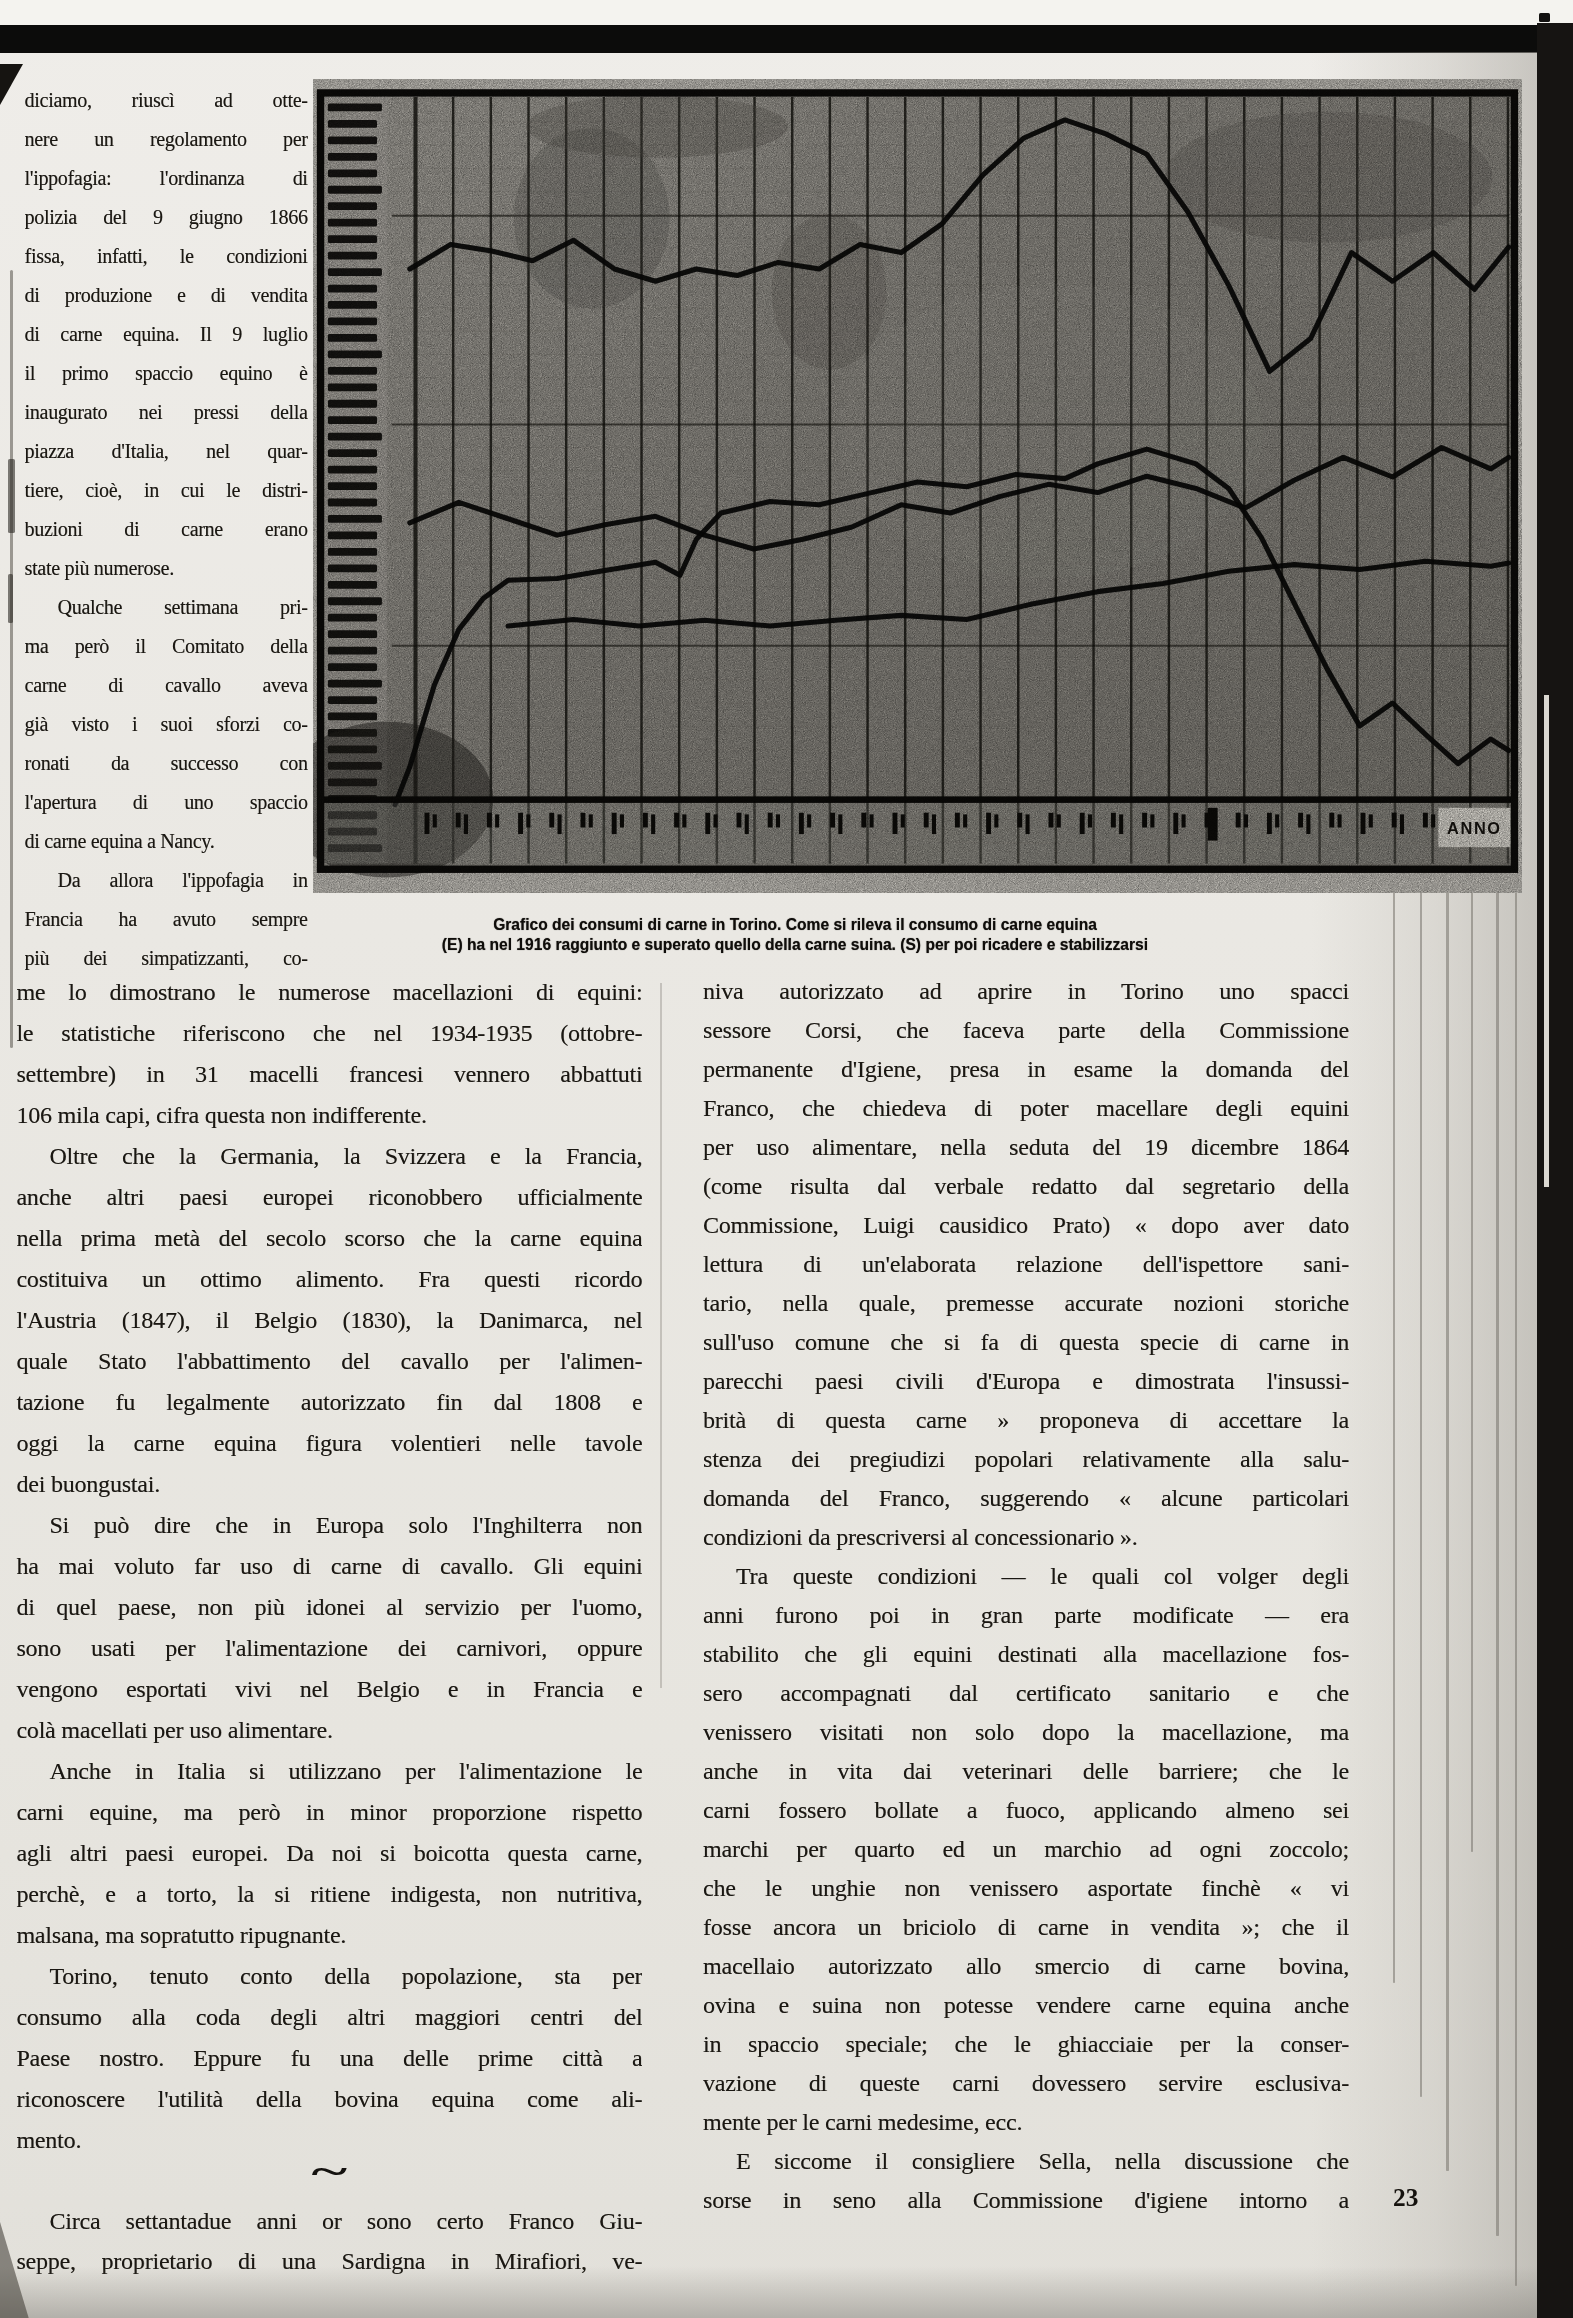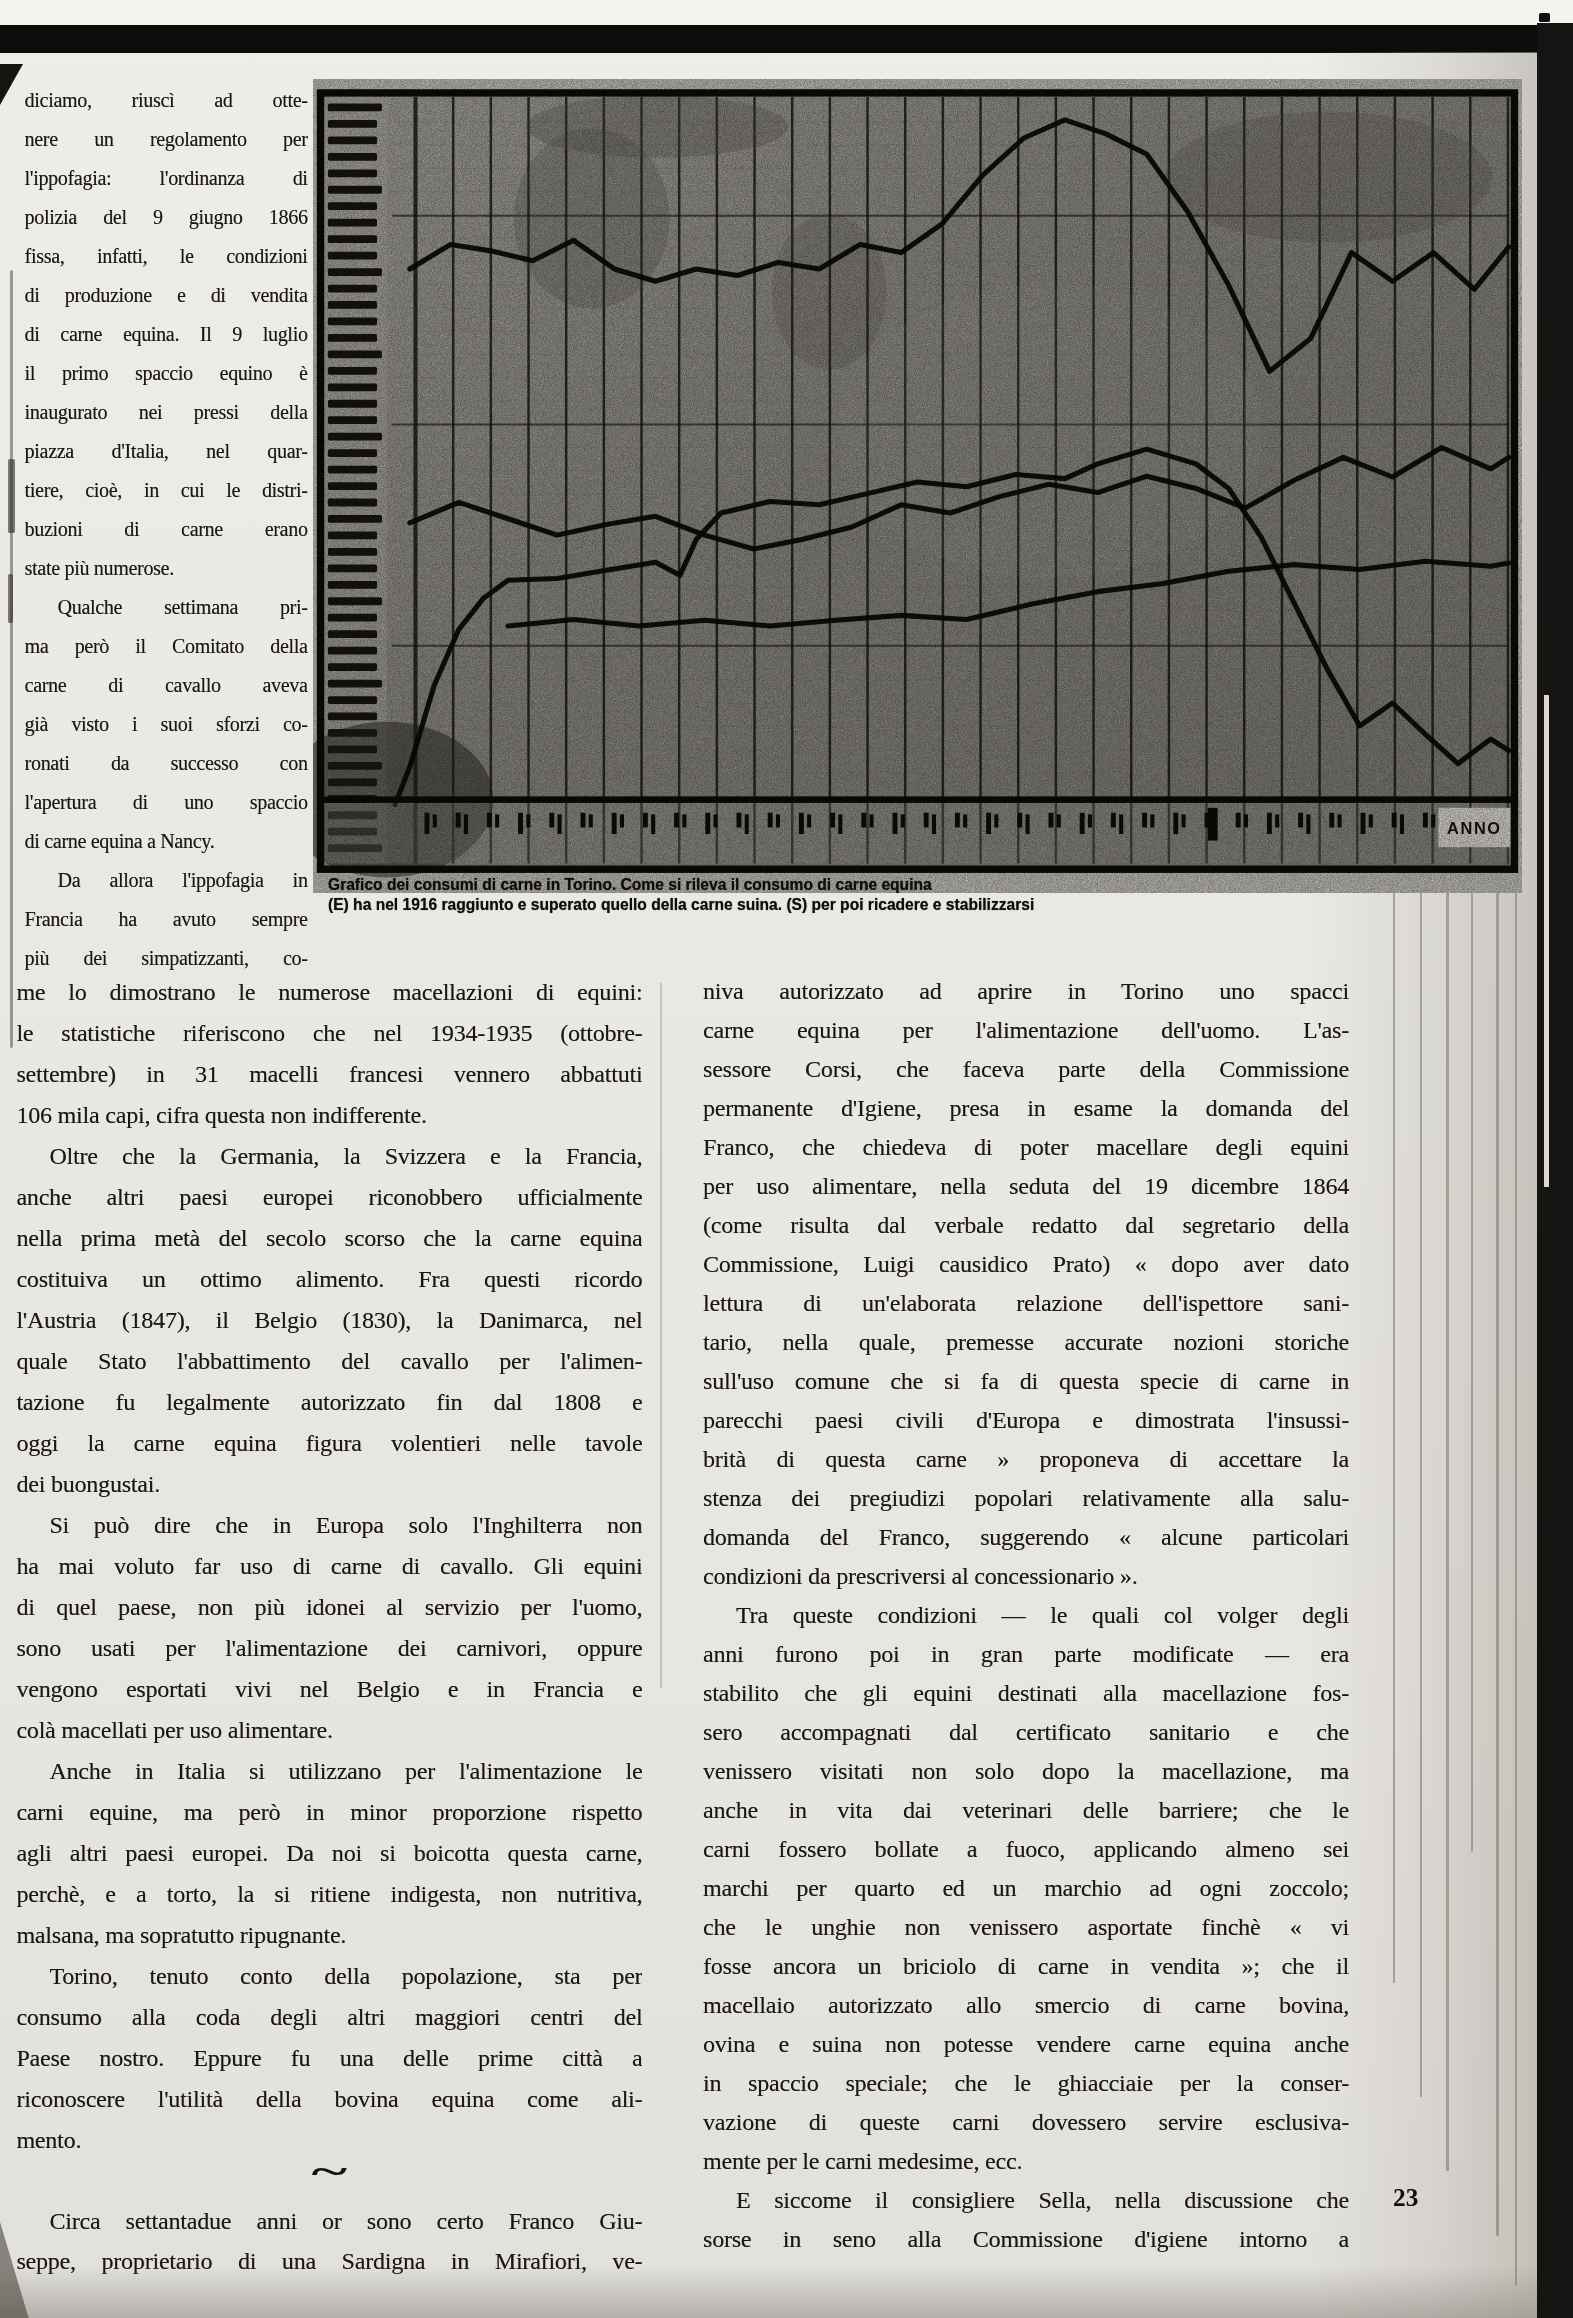--- a/index.html
+++ b/index.html
@@ -34,21 +34,21 @@
   .tline{text-align:justify;text-align-last:justify;overflow:hidden;}
   .tline.end{text-align-last:left;}
   .tline.ind{text-indent:33px;}
   .tline.b{font-weight:normal;}
   #narrow-col{left:24.6px;top:81px;width:283px;font-size:20px;line-height:39px;letter-spacing:-0.3px;}
   #col-left{left:16.4px;top:972px;width:626px;font-size:24px;line-height:41px;}
   #col-left-end{left:16.4px;top:2201px;width:626px;font-size:24px;line-height:40px;}
   #col-right{left:703px;top:972px;width:646px;font-size:24px;line-height:39px;}
   #divider{position:absolute;left:16.4px;top:2150px;width:626px;height:46px;text-align:center;}
   #divider span{display:inline-block;font-size:36px;font-weight:bold;transform:scaleX(1.9);color:#14120f;}
-  #caption{position:absolute;left:328px;top:875px;width:934px;text-align:left;
+  #caption{position:absolute;left:328px;top:915px;width:934px;text-align:center;
     font-family:"Liberation Sans",sans-serif;font-weight:bold;font-size:15.6px;line-height:19.7px;
     color:#0f0d0a;text-shadow:0 0 1px rgba(10,8,5,.65);}
   #page-number{position:absolute;left:1393px;top:2183px;font-size:25.4px;font-weight:bold;
     font-family:"Liberation Serif",serif;color:#14110d;z-index:5;}
 
   
   #chart-photo{position:absolute;left:313px;top:79px;width:1209px;height:814px;margin:0;}
   #chart-photo svg{display:block;width:100%;height:100%;}
   .series{fill:none;stroke:#0a0908;stroke-width:6.2;stroke-linejoin:round;stroke-linecap:round;opacity:.95;}
 </style>
@@ -393,21 +393,20 @@
   <div id="col-left-end" class="tcol">
       <div>
         <div class="tline ind b">Circa settantadue anni or sono certo Franco Giu-</div>
         <div class="tline b">seppe, proprietario di una Sardigna in Mirafiori, ve-</div>
       </div>
     </div>
 
   <div id="col-right" class="tcol">
       <div>
         <div class="tline">niva autorizzato ad aprire in Torino uno spacci</div>
-        <div class="tline">carne equina per l'alimentazione dell'uomo. L'as-</div>
         <div class="tline">sessore Corsi, che faceva parte della Commissione</div>
         <div class="tline">permanente d'Igiene, presa in esame la domanda del</div>
         <div class="tline">Franco, che chiedeva di poter macellare degli equini</div>
         <div class="tline">per uso alimentare, nella seduta del 19 dicembre 1864</div>
         <div class="tline">(come risulta dal verbale redatto dal segretario della</div>
         <div class="tline">Commissione, Luigi causidico Prato) « dopo aver dato</div>
         <div class="tline">lettura di un'elaborata relazione dell'ispettore sani-</div>
         <div class="tline">tario, nella quale, premesse accurate nozioni storiche</div>
         <div class="tline">sull'uso comune che si fa di questa specie di carne in</div>
         <div class="tline">parecchi paesi civili d'Europa e dimostrata l'insussi-</div>

